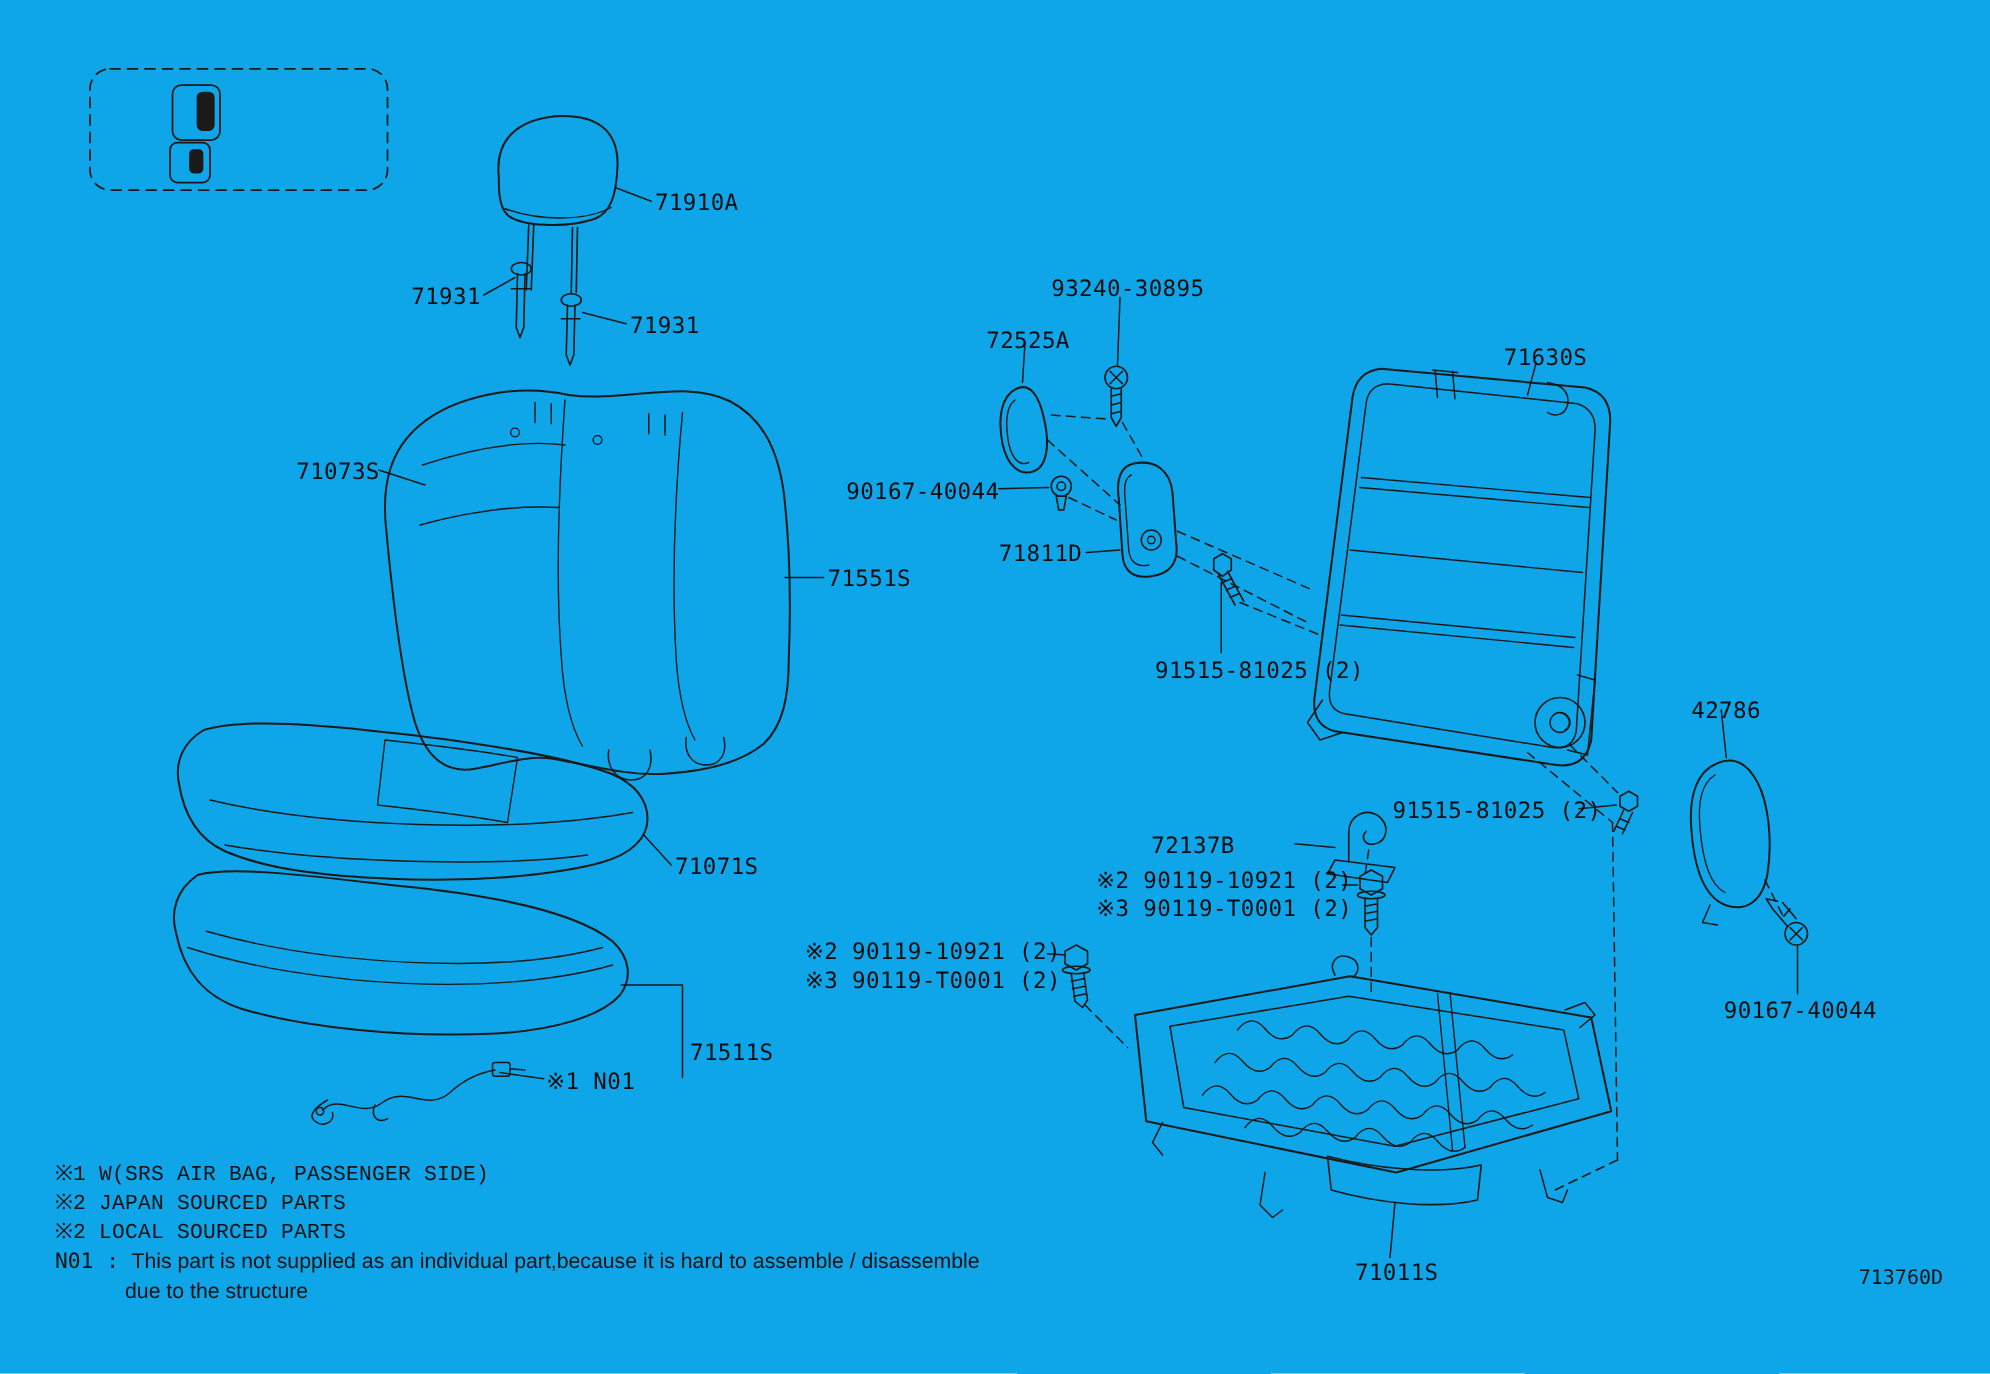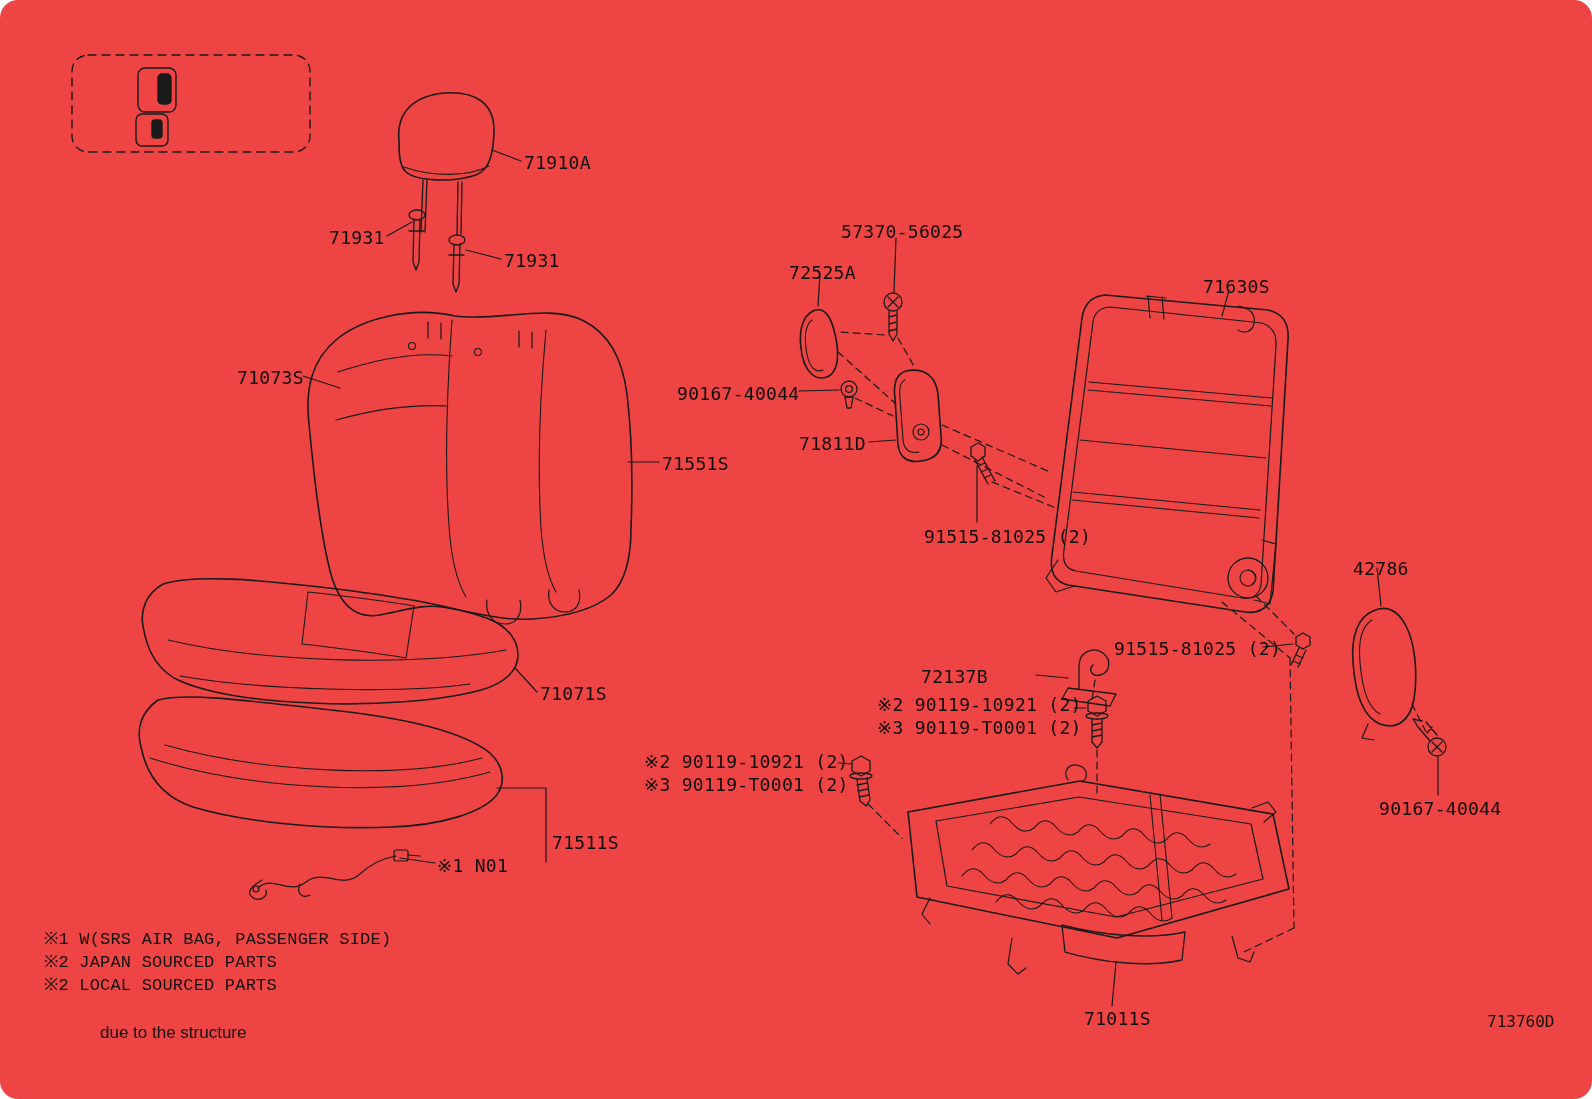--- a/index.html
+++ b/index.html
@@ -1,24 +1,23 @@
 <!DOCTYPE html>
 <html><head>
 <meta charset="utf-8">
 <style>
   html,body{margin:0;padding:0;background:#ffffff;}
   .canvas{
     position:relative;
     width:1592px;
     height:1099px;
-    background:#ef4444;
+    background:#0ea5e9;
     overflow:hidden;
     font-family:"DejaVu Sans Mono","DejaVu Sans",monospace;
     color:#111;
-    border-radius:18px;
   }
   svg.art{position:absolute;left:0;top:0;}
   .part-label{
     position:absolute;
     font-family:"DejaVu Sans Mono","DejaVu Sans",monospace;
     font-size:18px;
     letter-spacing:.3px;
     white-space:nowrap;
     color:#0d0d0d;
   }
@@ -241,37 +240,40 @@
 
   <div id="labels-layer">
       <div class="part-label" style="left: 524px; top: 152px;">71910A</div>
       <div class="part-label" style="left: 329px; top: 227px;">71931</div>
       <div class="part-label" style="left: 504px; top: 250px;">71931</div>
       <div class="part-label" style="left: 237px; top: 367px;">71073S</div>
       <div class="part-label" style="left: 662px; top: 453px;">71551S</div>
       <div class="part-label" style="left: 540px; top: 683px;">71071S</div>
       <div class="part-label" style="left: 552px; top: 832px;">71511S</div>
       <div class="part-label" style="left: 437px; top: 855px;">※1 N01</div>
-      <div class="part-label" style="left: 841px; top: 221px;">57370-56025</div>
+      <div class="part-label" style="left: 841px; top: 221px;">93240-30895</div>
       <div class="part-label" style="left: 789px; top: 262px;">72525A</div>
       <div class="part-label" style="left: 677px; top: 383px;">90167-40044</div>
       <div class="part-label" style="left: 799px; top: 433px;">71811D</div>
       <div class="part-label" style="left: 1203px; top: 276px;">71630S</div>
       <div class="part-label" style="left: 924px; top: 526px;">91515-81025 (2)</div>
       <div class="part-label" style="left: 1353px; top: 558px;">42786</div>
       <div class="part-label" style="left: 1114px; top: 638px;">91515-81025 (2)</div>
       <div class="part-label" style="left: 921px; top: 666px;">72137B</div>
       <div class="part-label" style="left: 877px; top: 694px;">※2 90119-10921 (2)</div>
       <div class="part-label" style="left: 877px; top: 717px;">※3 90119-T0001 (2)</div>
       <div class="part-label" style="left: 644px; top: 751px;">※2 90119-10921 (2)</div>
       <div class="part-label" style="left: 644px; top: 774px;">※3 90119-T0001 (2)</div>
       <div class="part-label" style="left: 1379px; top: 798px;">90167-40044</div>
       <div class="part-label" style="left: 1084px; top: 1008px;">71011S</div>
     </div>
 
   <div class="footnote" style="top:926px">※1 W(SRS AIR BAG, PASSENGER SIDE)</div>
   <div class="footnote" style="top:949px">※2 JAPAN SOURCED PARTS</div>
   <div class="footnote" style="top:972px">※2 LOCAL SOURCED PARTS</div>
 
+  <div class="note-line" style="left:44px;top:999px">
+    <span class="note-prefix">N01 :</span><span>This part is not supplied as an individual part,because it is hard to assemble / disassemble</span>
+  </div>
   <div class="note-line" style="left:100px;top:1023px">due to the structure</div>
 
   <div class="drawing-code" style="left:1487px;top:1012px">713760D</div>
 </div>
 
 </body></html>

